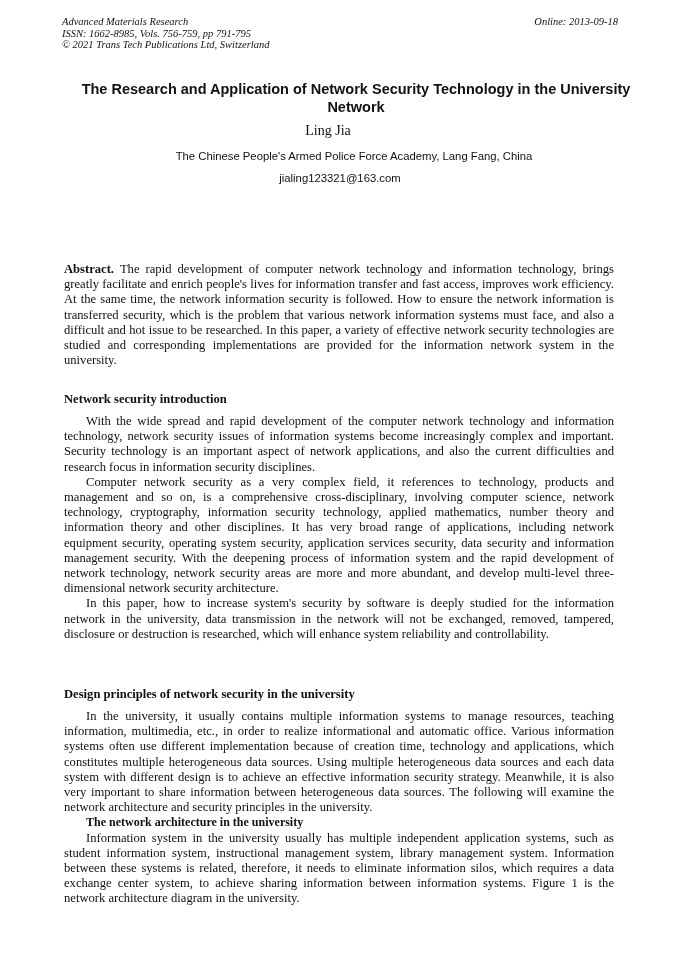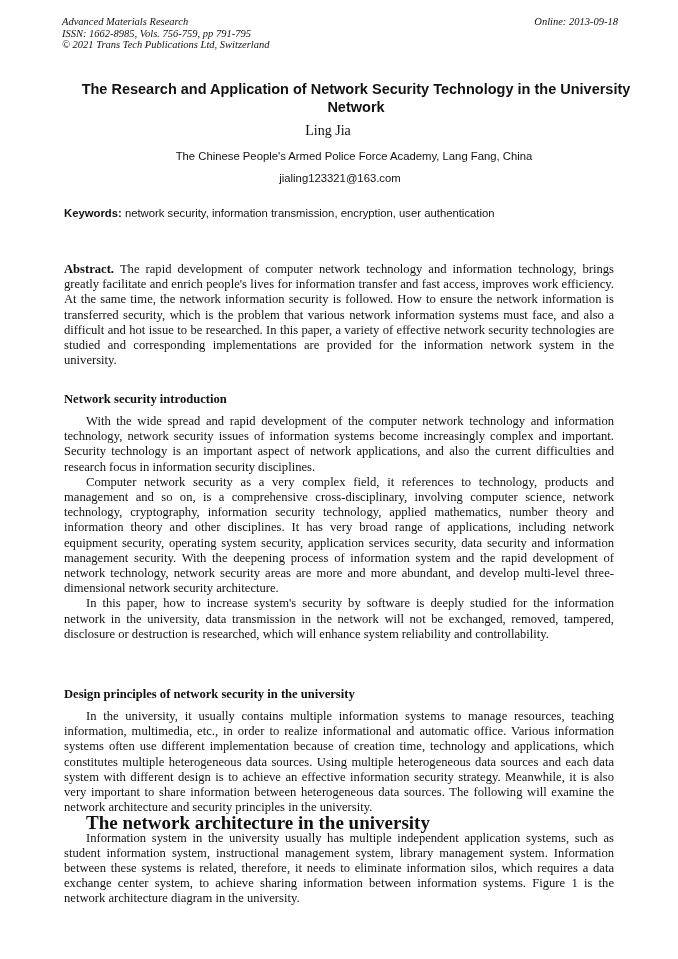--- a/index.html
+++ b/index.html
@@ -16,21 +16,21 @@
   .email { position: absolute; left: 62px; top: 171px; width: 556px; text-align: center; font-family: "Liberation Sans", sans-serif; font-size: 11.3px; line-height: 14px; }
 
   .keywords { position: absolute; left: 64px; top: 206px; width: 556px; font-family: "Liberation Sans", sans-serif; font-size: 11.3px; line-height: 14px; white-space: nowrap; }
   .keywords b { font-weight: bold; }
 
   .body-text { font-family: "Liberation Serif", serif; font-size: 12.6px; line-height: 15.2px; text-align: justify; }
   .block { position: absolute; left: 64px; width: 550px; margin-top: 20px; }
   .indent { text-indent: 22px; margin: 0; }
   .noindent { margin: 0; }
   .heading { font-family: "Liberation Serif", serif; font-weight: bold; font-size: 12.6px; line-height: 15px; margin: 0; }
-  .subheading { font-family: "Liberation Serif", serif; font-weight: bold; font-size: 19px; line-height: 15.2px; margin: 0; text-indent: 22px; }
+  .subheading { font-family: "Liberation Serif", serif; font-weight: bold; font-size: 12px; line-height: 15.2px; margin: 0; text-indent: 22px; }
 
   #abstract { top: 242px; }
   #sec1-heading { top: 372px; }
   #sec1 { top: 394px; }
   #sec2-heading { top: 667px; }
   #sec2 { top: 689px; }
 </style>
 </head>
 <body>
 
@@ -43,24 +43,20 @@
       <div>© 2021 Trans Tech Publications Ltd, Switzerland</div>
     </div>
     <div class="journal-online">Online: 2013-09-18</div>
   </div>
 
   <div class="title">The Research and Application of Network Security Technology in the University Network</div>
   <div class="author">Ling Jia</div>
   <div class="affiliation">The Chinese People's Armed Police Force Academy, Lang Fang, China</div>
   <div class="email">jialing123321@163.com</div>
 
-  <div class="keywords">
-    <b>Keywords:</b>
-    <span>network security, information transmission, encryption, user authentication</span>
-  </div>
 
   <div id="abstract" class="block body-text">
     <p class="noindent"><b>Abstract.</b> <span>The rapid development of computer network technology and information technology, brings greatly facilitate and enrich people's lives for information transfer and fast access, improves work efficiency. At the same time, the network information security is followed. How to ensure the network information is transferred security, which is the problem that various network information systems must face, and also a difficult and hot issue to be researched. In this paper, a variety of effective network security technologies are studied and corresponding implementations are provided for the information network system in the university.</span></p>
   </div>
 
   <div id="sec1-heading" class="block">
     <p class="heading">Network security introduction</p>
   </div>
   <div id="sec1" class="block body-text">
     <p class="indent">With the wide spread and rapid development of the computer network technology and information technology, network security issues of information systems become increasingly complex and important. Security technology is an important aspect of network applications, and also the current difficulties and research focus in information security disciplines.</p>

